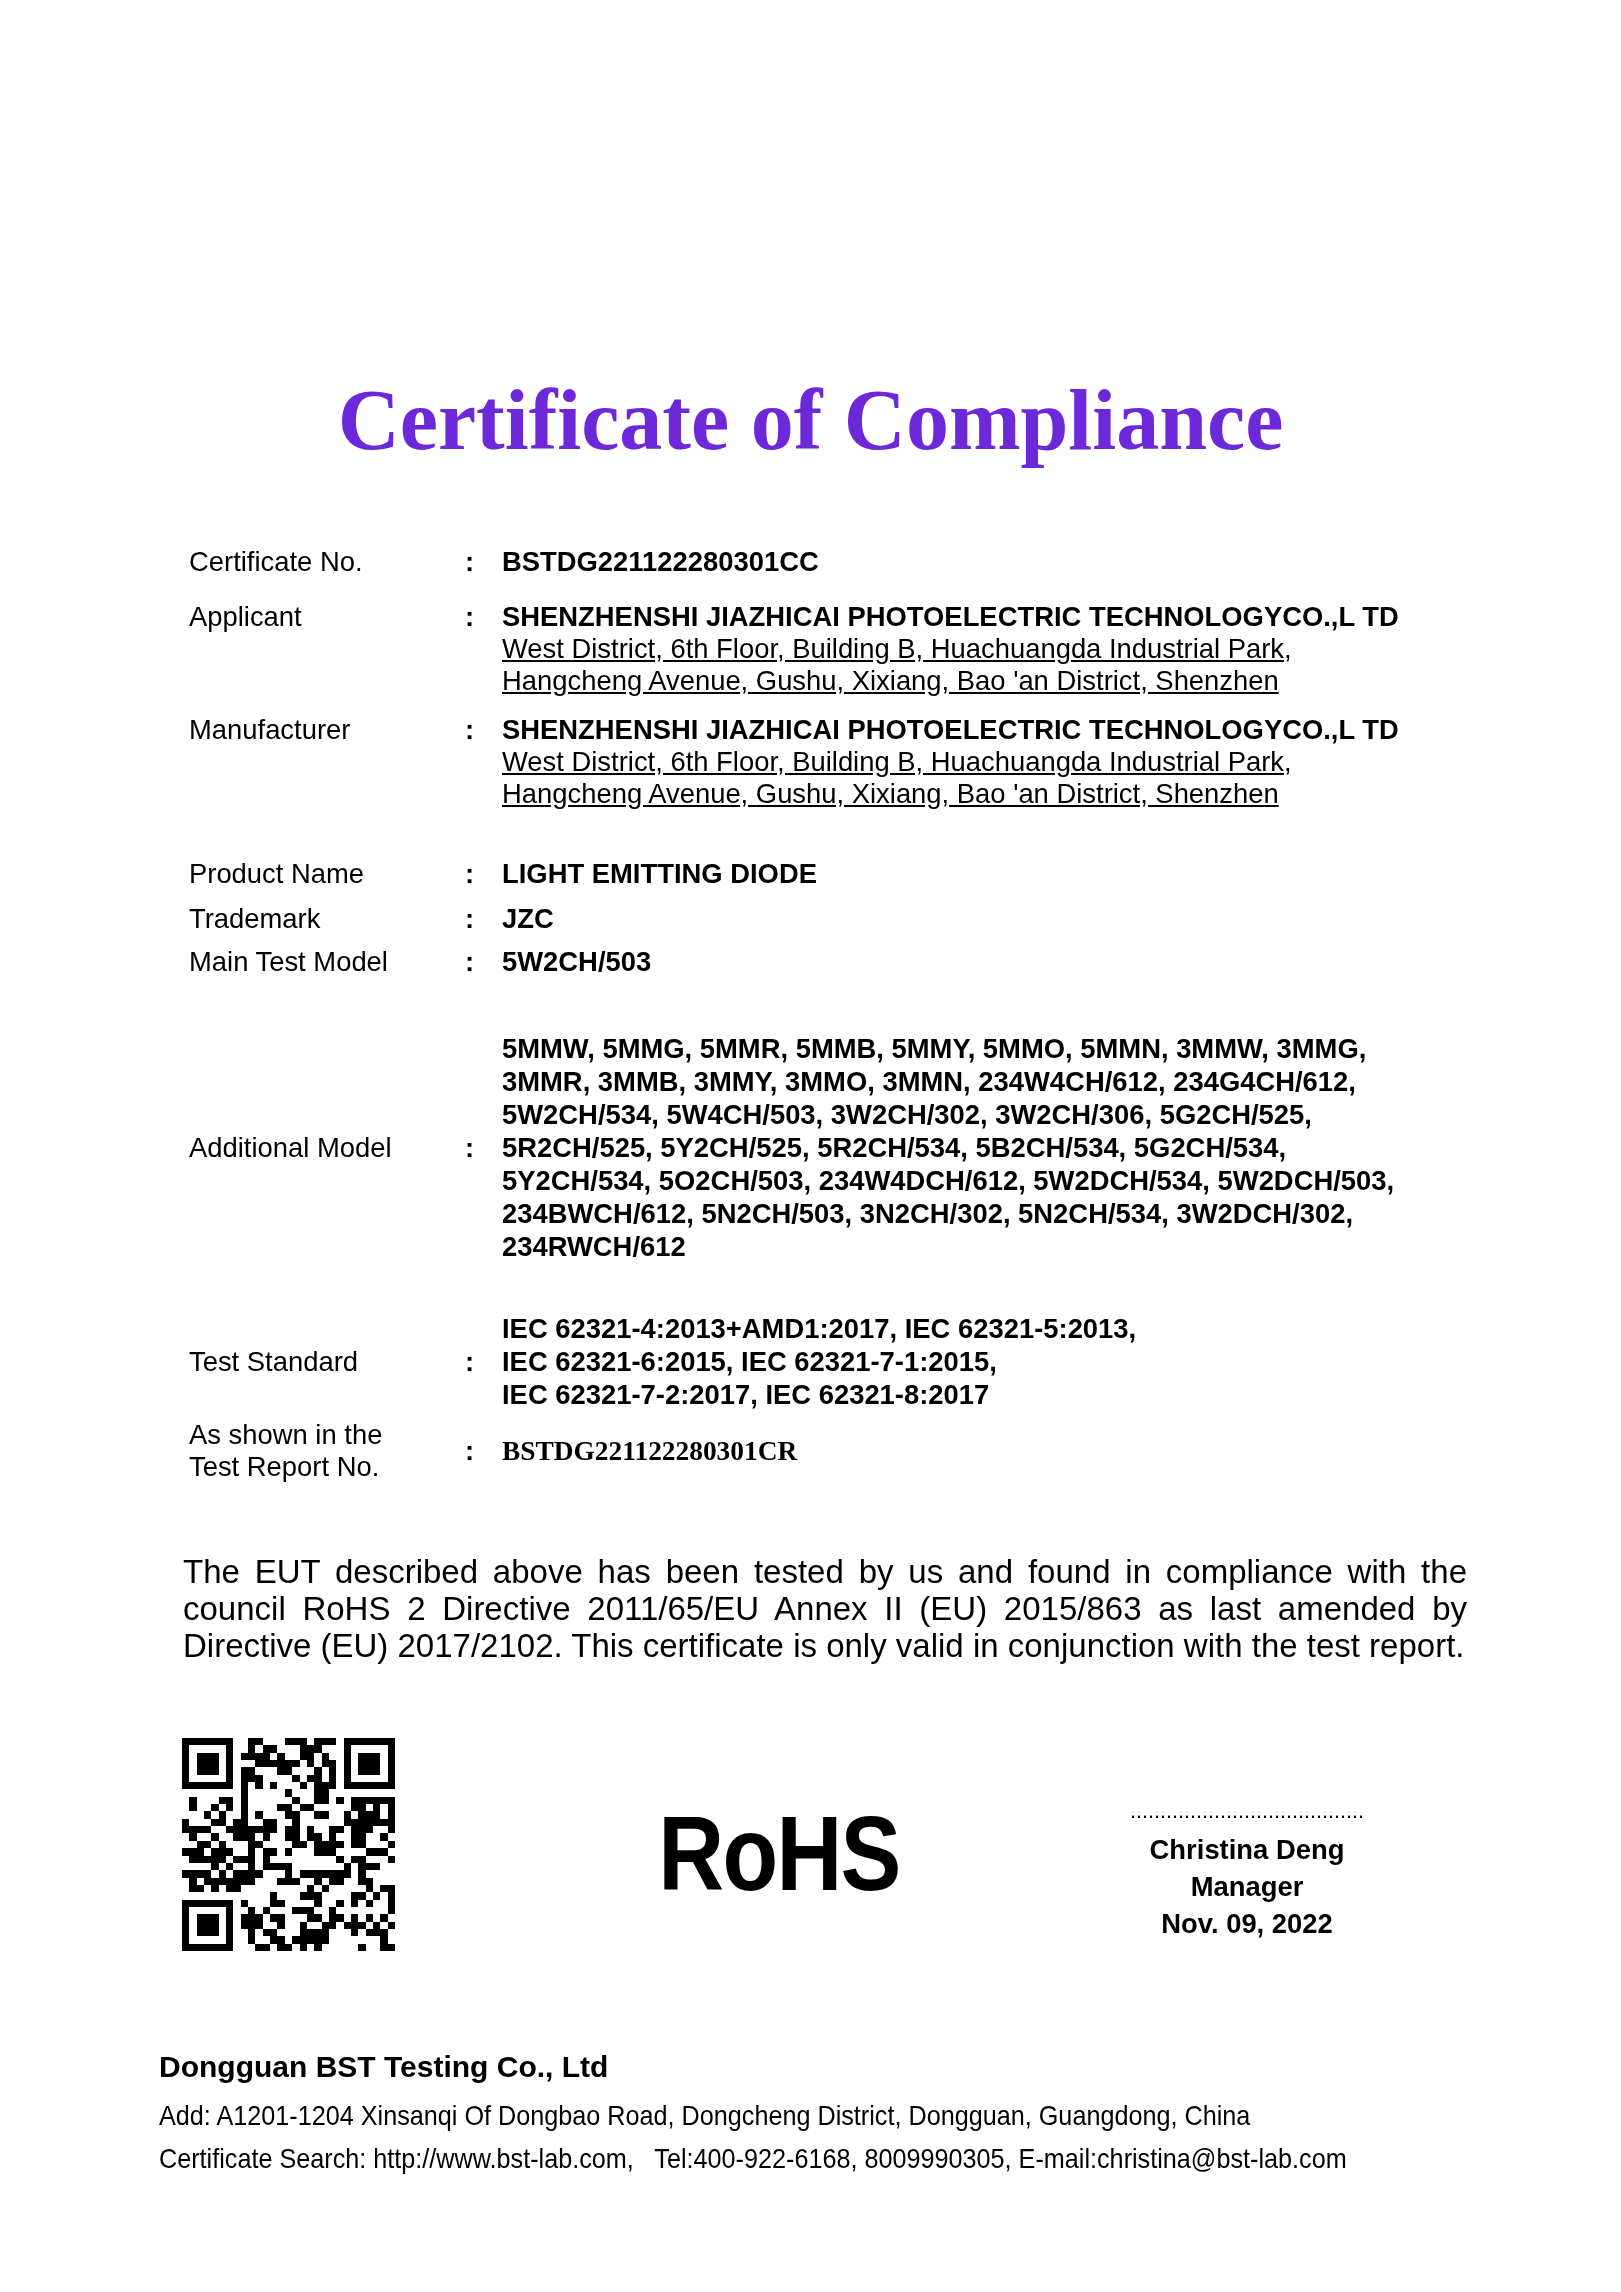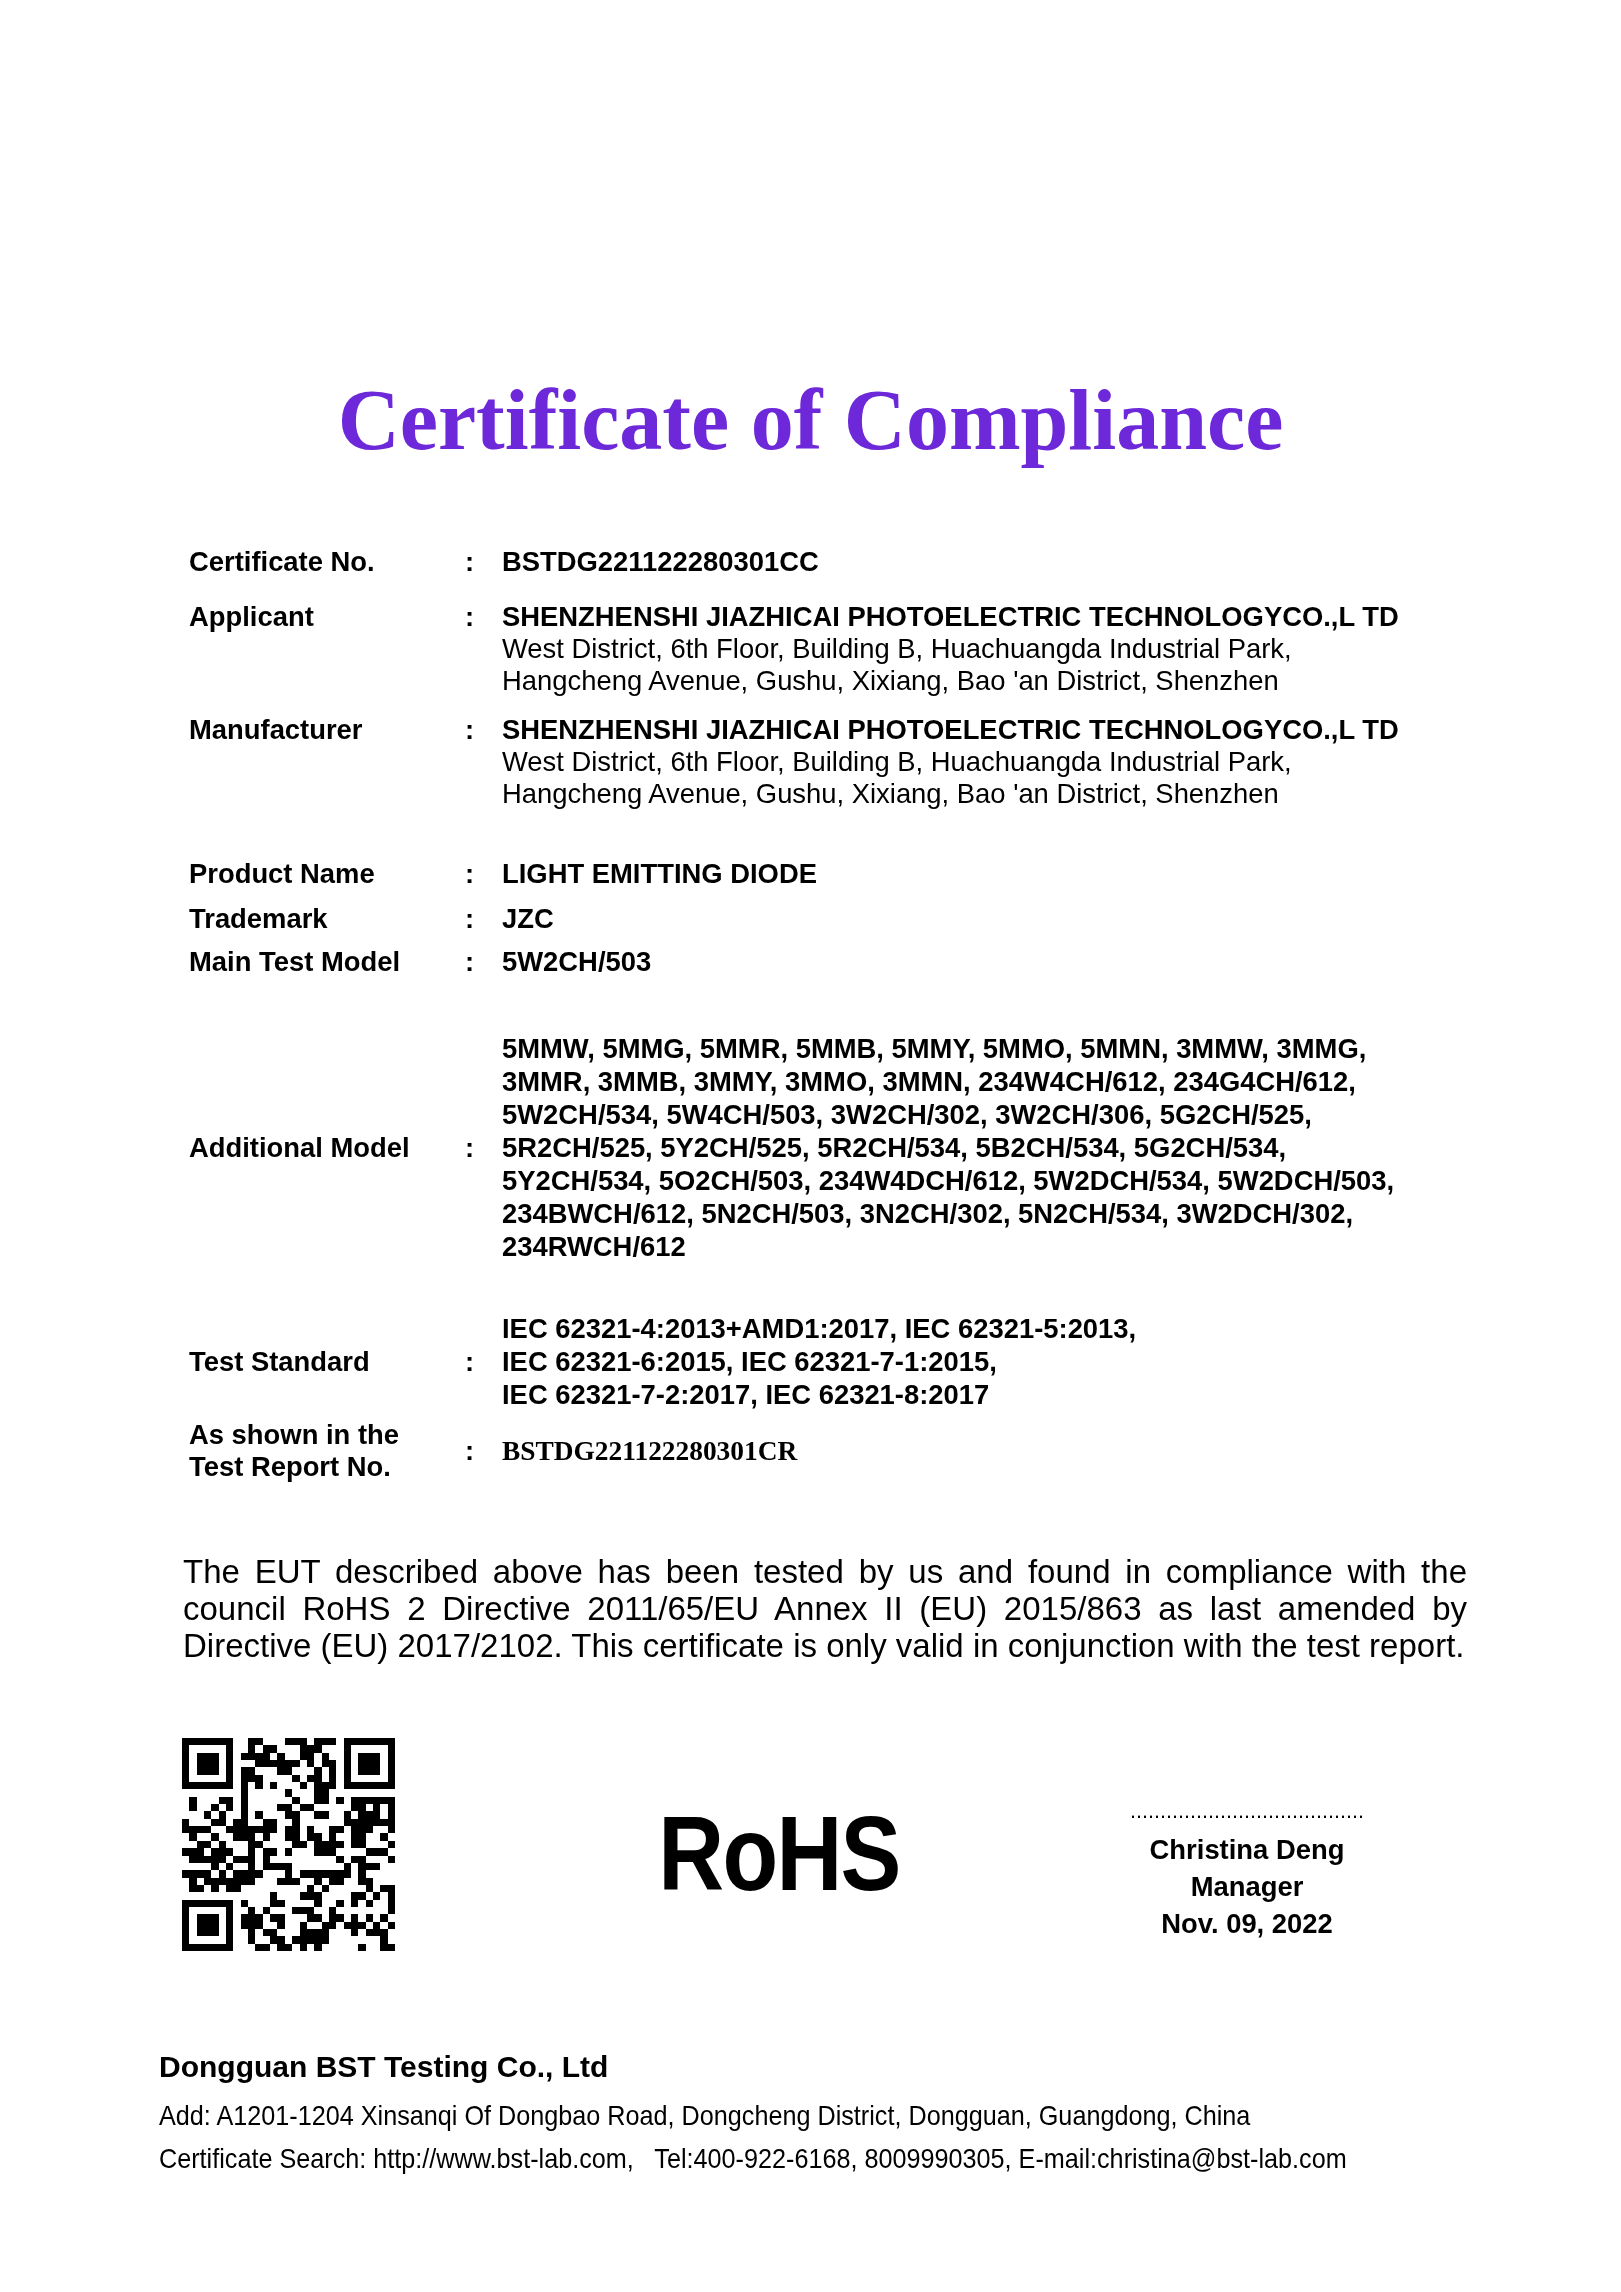--- a/index.html
+++ b/index.html
@@ -17,24 +17,24 @@
     position:absolute; top:375px; left:0; right:0;
     text-align:center;
     font-family:"Liberation Serif", serif;
     font-weight:bold;
     font-size:86px;
     line-height:1.05;
   }
   
   .info-table { position:absolute; top:546px; left:189px; width:1277px; }
   .row { display:grid; grid-template-columns:276px 37px 963px; }
-  .row .lbl  { font-weight:bold; font-size:27.4px; line-height:32px; align-self:start; }
+  .row .lbl  { font-weight:normal; font-size:27.4px; line-height:32px; align-self:start; }
   .row .colon{ font-weight:bold; font-size:27.4px; line-height:32px; align-self:start; }
   .row .val  { font-weight:bold; font-size:27.4px; line-height:32px; align-self:start; }
-  .row .val.plain div.addr { font-weight:normal; }
+  .row .val.plain div.addr { font-weight:normal;text-decoration:underline; }
   .row.lh34 .val, .row.lh34 .lbl, .row.lh34 .colon { line-height:33px; }
   .row.center-lbl .lbl { align-self:center; }
   .row.center-colon .colon { align-self:center; }
   .row.center-val .val { align-self:center;font-family:Liberation Serif, serif; }
   .m-cert  { margin-top:0; }
   .m-appl  { margin-top:22.5px; }
   .m-manu  { margin-top:17px; }
   .m-prod  { margin-top:48px; }
   .m-trad  { margin-top:13.7px; }
   .m-main  { margin-top:10.8px; }

